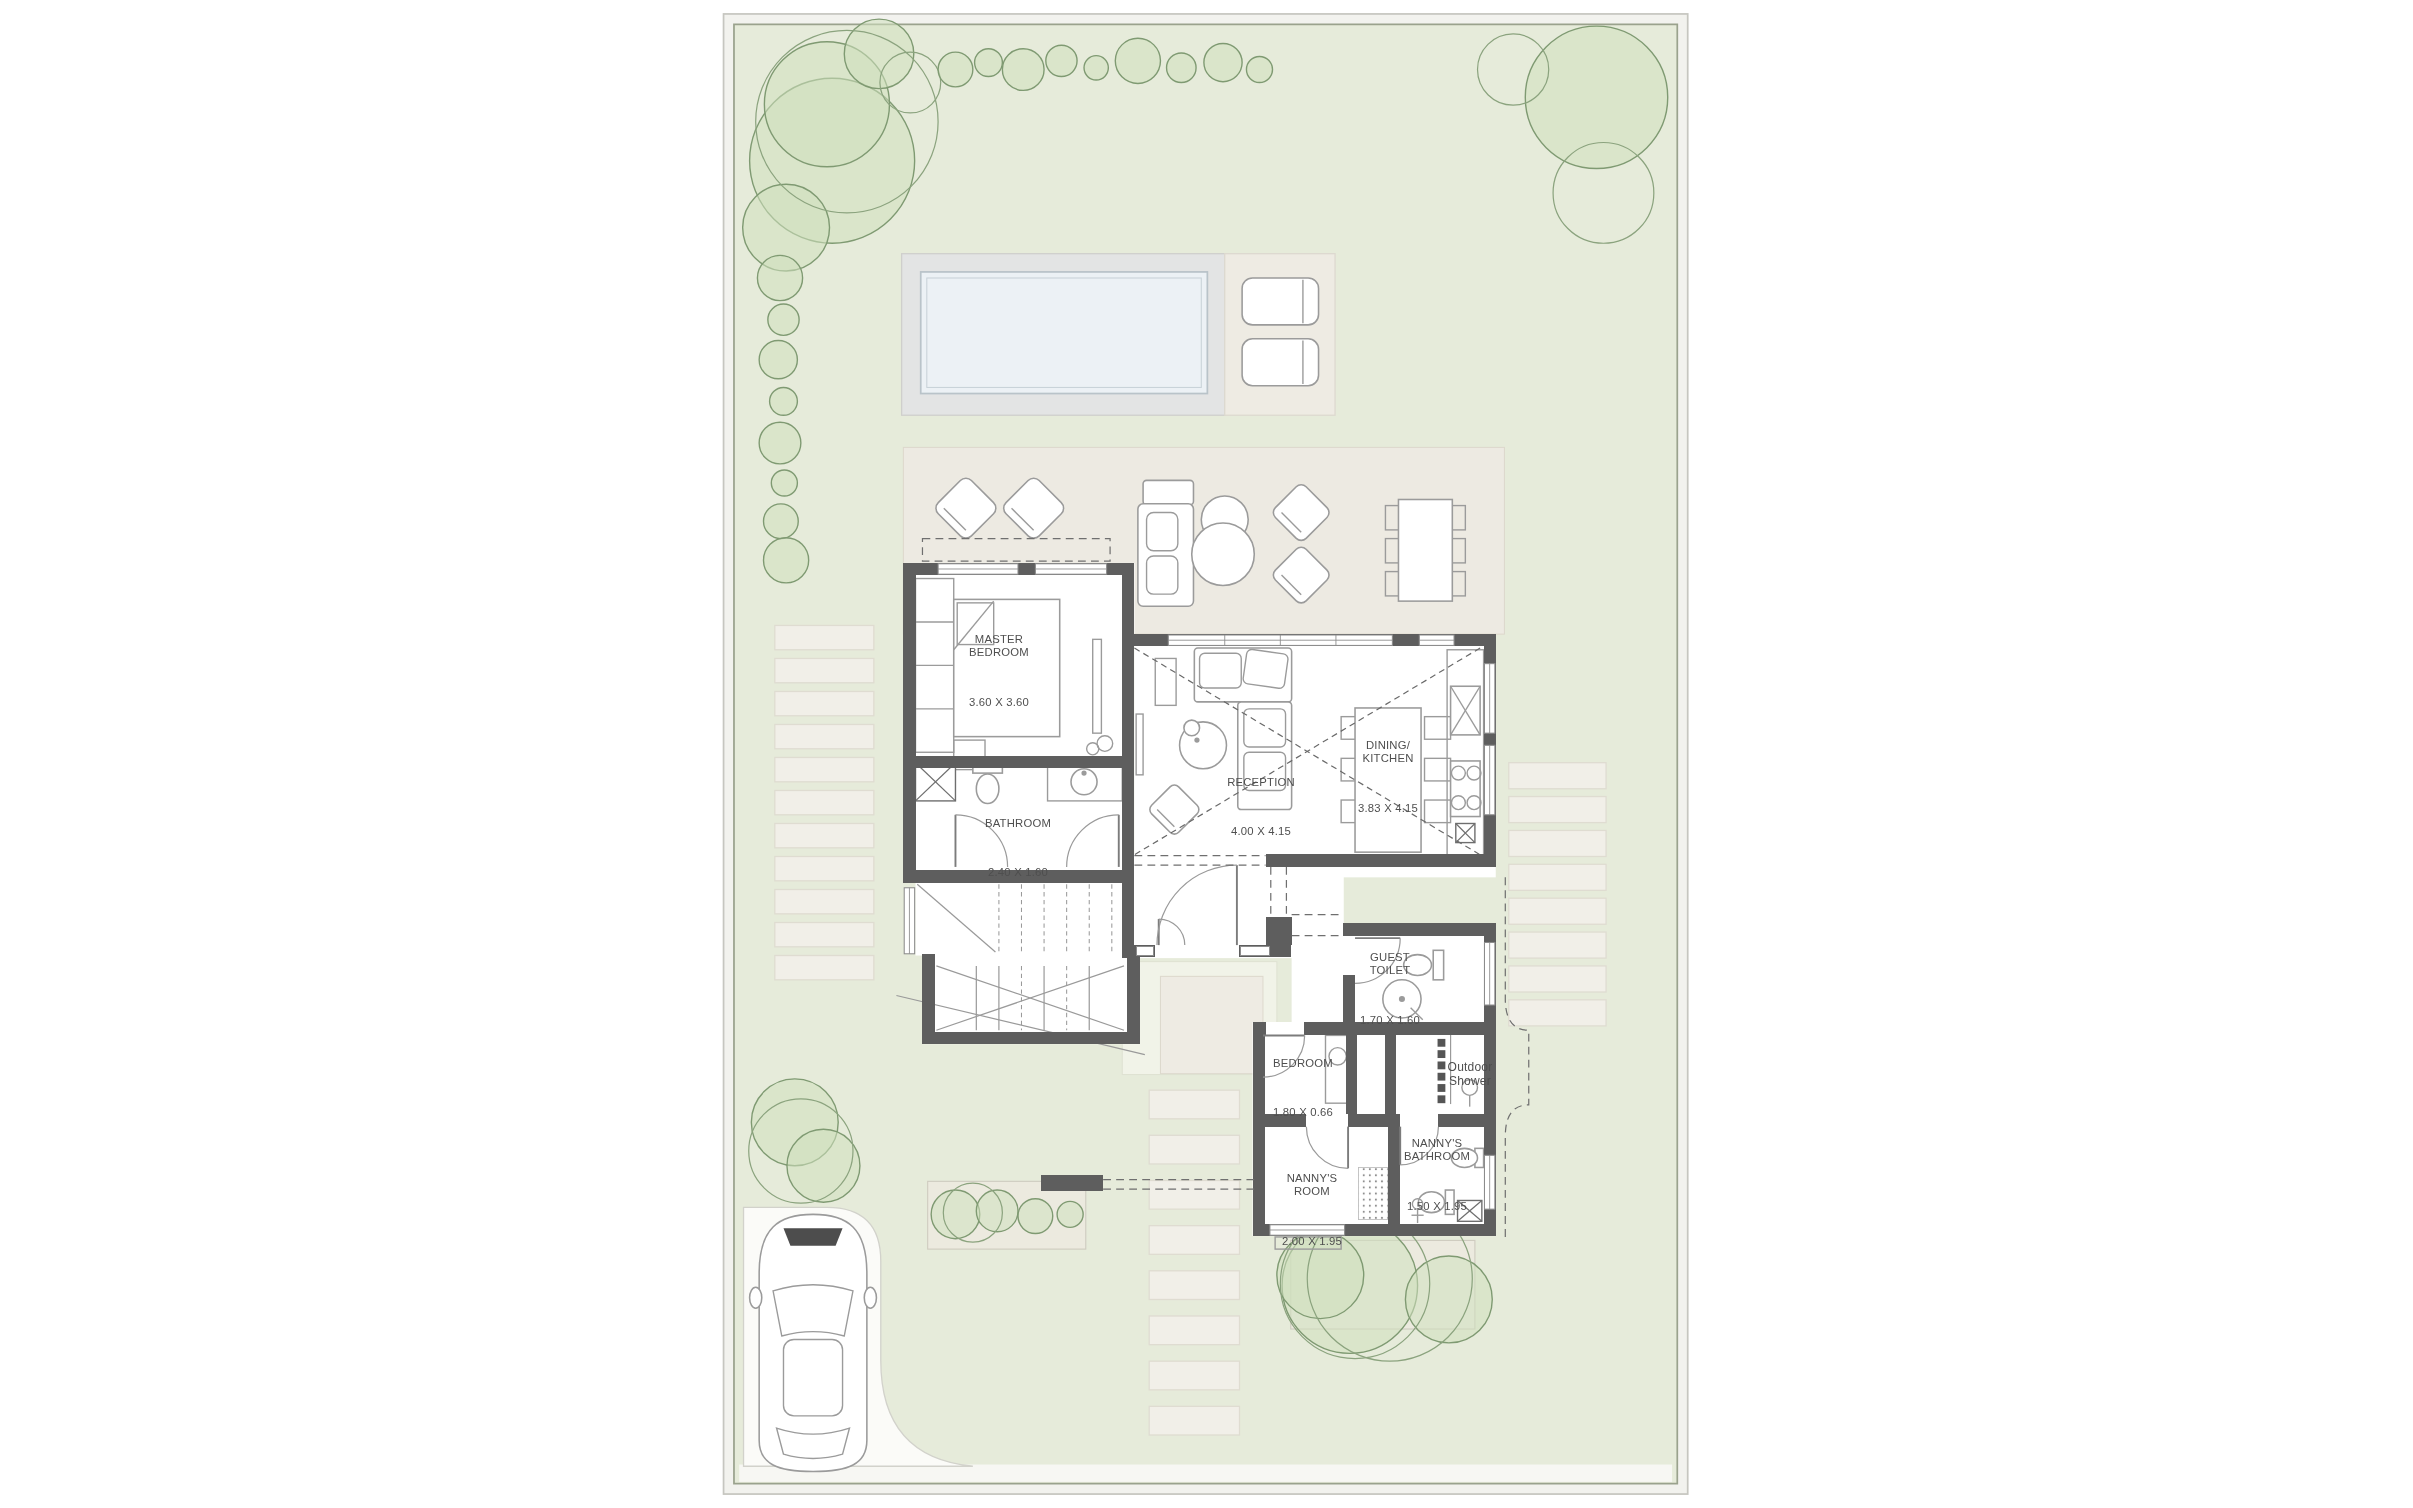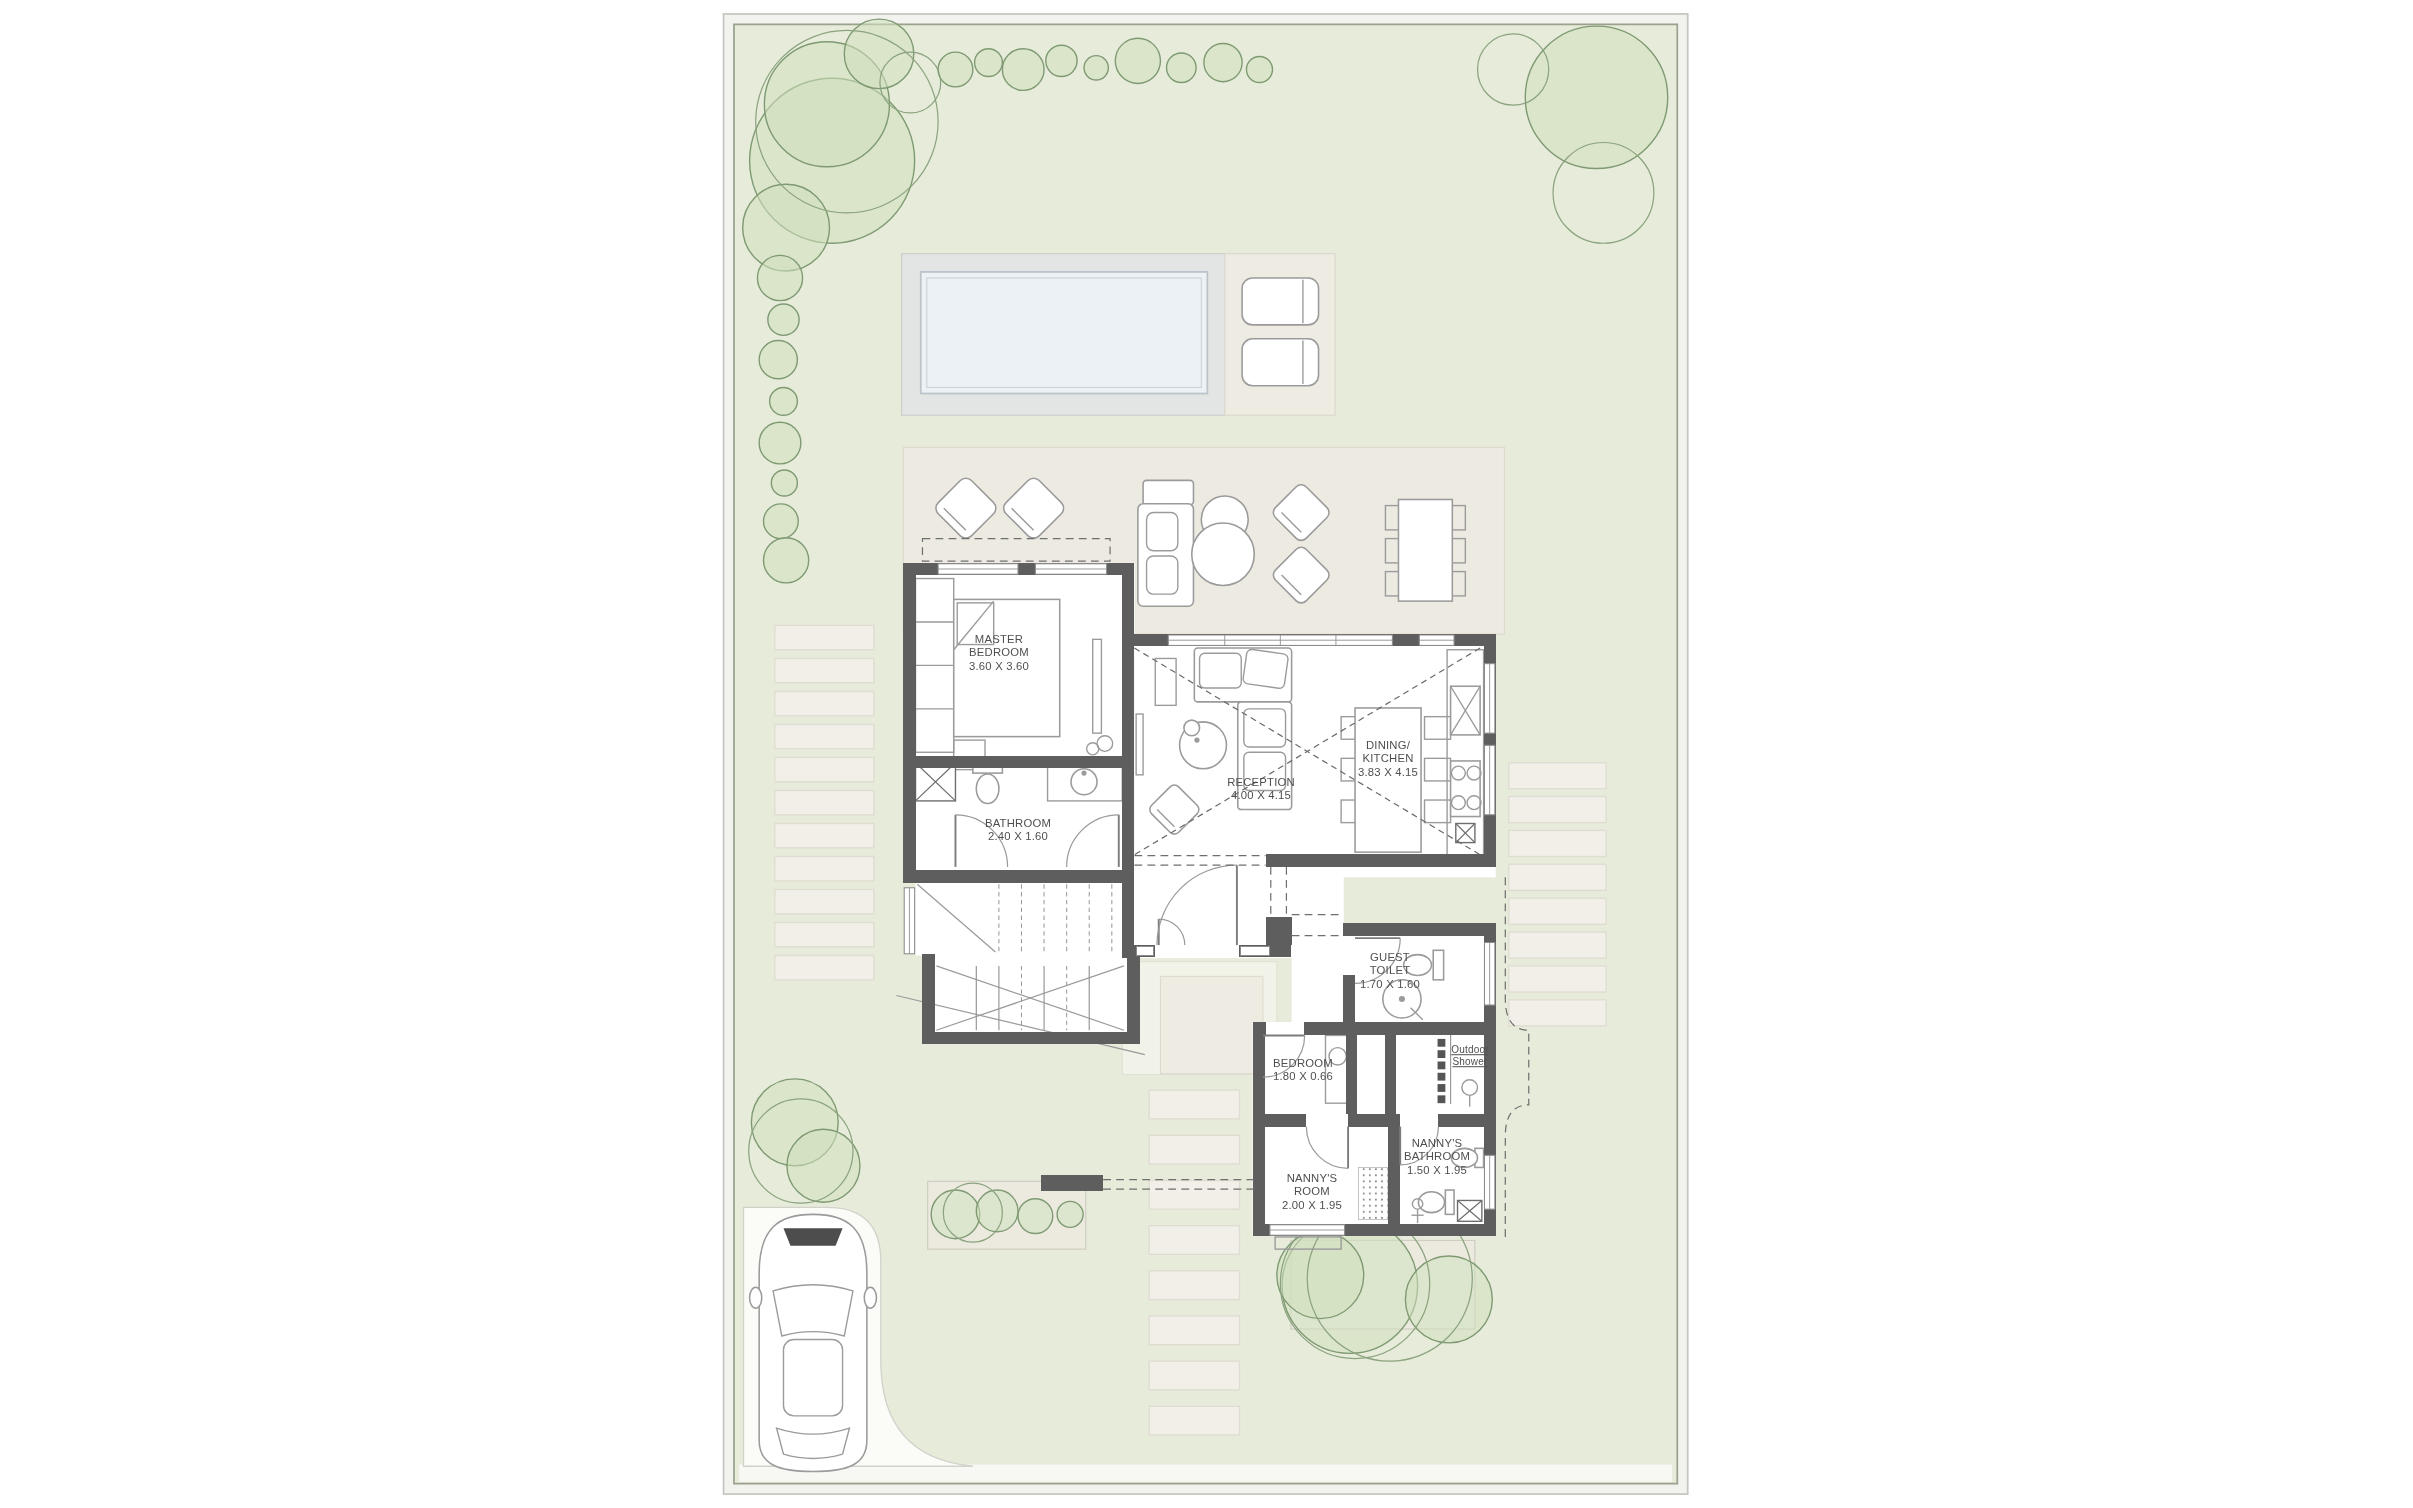--- a/index.html
+++ b/index.html
@@ -26,23 +26,23 @@
   .tdash{stroke:#9a9a9a;stroke-width:1.2;fill:none;stroke-dasharray:5 4;}
   .stone{fill:var(--stone);stroke:var(--stone-br);stroke-width:1.5;}
   .tree{fill:var(--tree);fill-opacity:.55;stroke:var(--tree-br);stroke-width:1.6;}
   .treeo{fill:none;stroke:#8ba37e;stroke-width:1.4;}
   .bed-rect{fill:#eceadf;stroke:#cfccc0;stroke-width:1.3;}
   .shaft{fill:#fff;stroke:#6e6e6e;stroke-width:1.6;}
   .shaftx{stroke:#6e6e6e;stroke-width:1.4;}
   .matsq{fill:#555;}
   .lbl{position:absolute;transform:translate(-50%,-50%);text-align:center;
        font-size:11.3px;line-height:1.18;color:var(--ink);letter-spacing:0.2px;}
-  .lbl span{display:block;white-space:pre-line;}
+  .lbl span{display:block;white-space:pre-line;margin-top:36px;}
   .lbl span:empty{display:none;}
-  .lbl.small{font-size:10px;text-decoration:underline;}
+  .lbl.small{font-size:12px;}
 </style>
 </head>
 <body>
 
 <div class="stage">
 <svg width="2413" height="1508" viewBox="0 0 2778 1736">
 
   <g>
     <rect x="833" y="16" width="1110" height="1704" fill="#f2f2ee" stroke="#c6c6c0" stroke-width="2"></rect>
     <rect x="845" y="28" width="1086" height="1680" fill="var(--plot)" stroke="#9aa28d" stroke-width="2"></rect>

